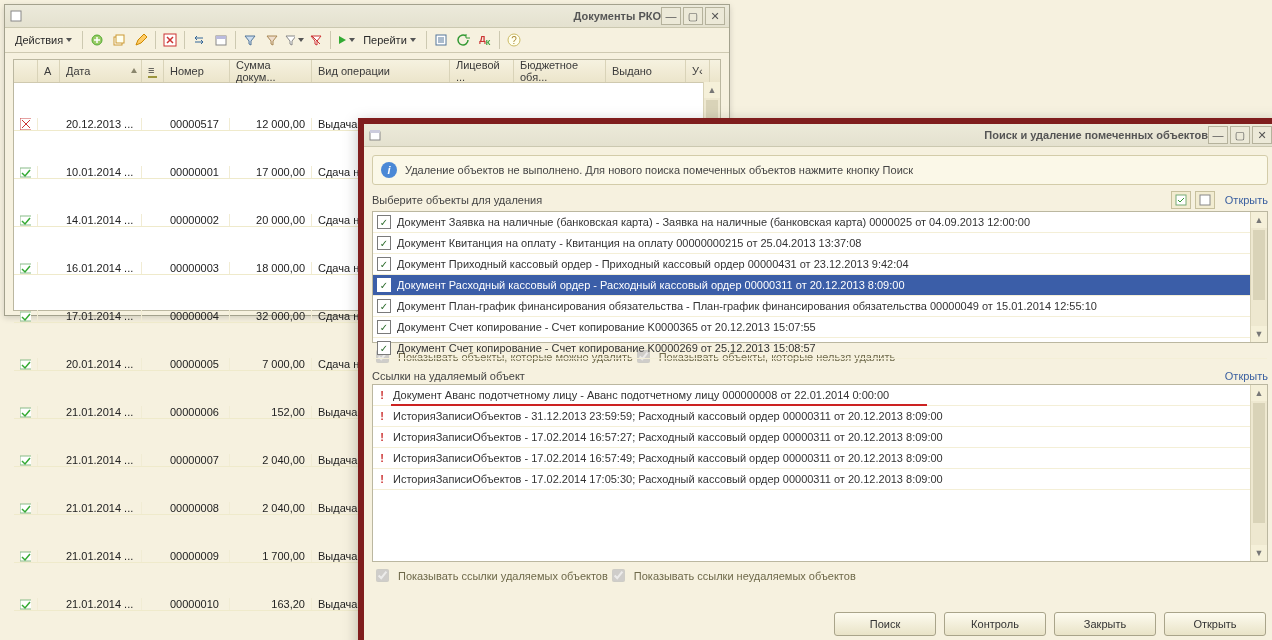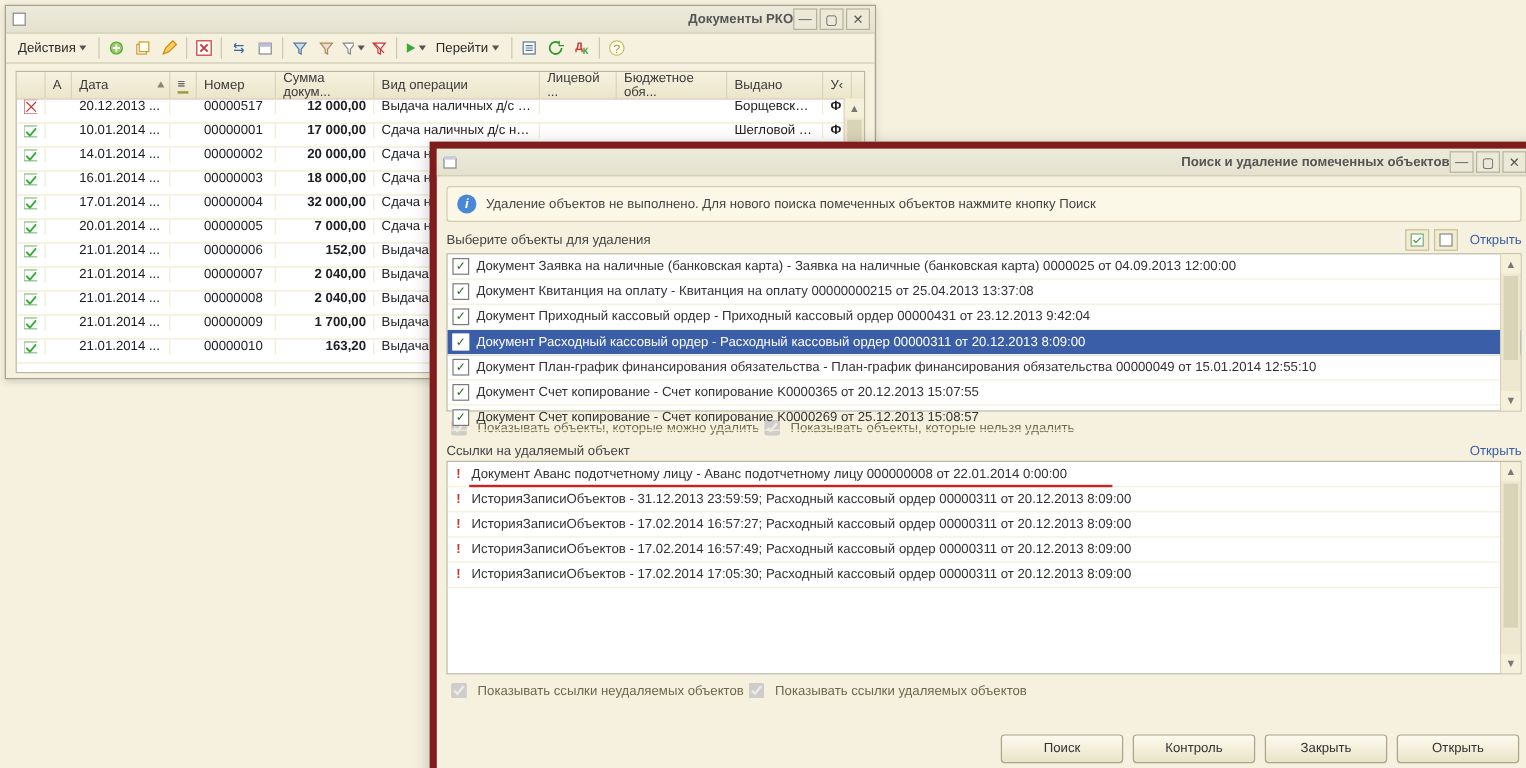--- a/index.html
+++ b/index.html
@@ -97,33 +97,34 @@
     width:0; height:0;
     border-left:3px solid transparent;
     border-right:3px solid transparent;
     border-bottom:5px solid #8a866d;
   }
   .grid-body { }
   .grow {
     display:flex;
     border-bottom: 1px solid #efeacb;
     height: 19px;
-    align-items:flex-start;
+    align-items:flex-end;
+    margin-top:28px;
   }
   .grow .cell {
     border-right:1px solid #f1ecd4;
     padding: 0 6px;
     box-sizing:border-box;
     font-size: 11px;
     white-space:nowrap;
     overflow:hidden;
     text-overflow:ellipsis;
     color:#222;
   }
-  .cell.num { text-align:right; font-weight:bold; }
+  .cell.num { text-align:right; font-weight:normal; }
   .status-icon { width:16px; display:flex; justify-content:center; }
   .vscroll {
     position:absolute; right:0; top:22px; bottom:0; width:16px;
     background:#eee8d0;
     border-left:1px solid #d9d3b8;
   }
   .vscroll .up, .vscroll .down {
     height:16px; background:#f5f0d9; display:flex; align-items:center; justify-content:center;
     font-size:9px; color:#777;
   }
@@ -696,25 +697,25 @@
       <div class="vscroll">
       <div class="up">▲</div>
         <div class="thumb" style="height:120px;"></div>
         <div class="down" style="position:absolute;bottom:0;width:100%;">▼</div>
     </div>
   </div>
 
   <div class="checkbox-line">
     <label class="cb">
         <input type="checkbox" checked="" disabled="" style="">
-        <span>Показывать ссылки неудаляемых объектов</span>
+        <span>Показывать ссылки удаляемых объектов</span>
       </label>
     <label class="cb">
         <input type="checkbox" checked="" disabled="" style="">
-        <span>Показывать ссылки удаляемых объектов</span>
+        <span>Показывать ссылки неудаляемых объектов</span>
       </label>
   </div>
 
   <div class="footer-btns">
     <div class="btn">Поиск</div>
     <div class="btn">Контроль</div>
     <div class="btn">Закрыть</div>
     <div class="btn">Открыть</div>
   </div>
 </div>

